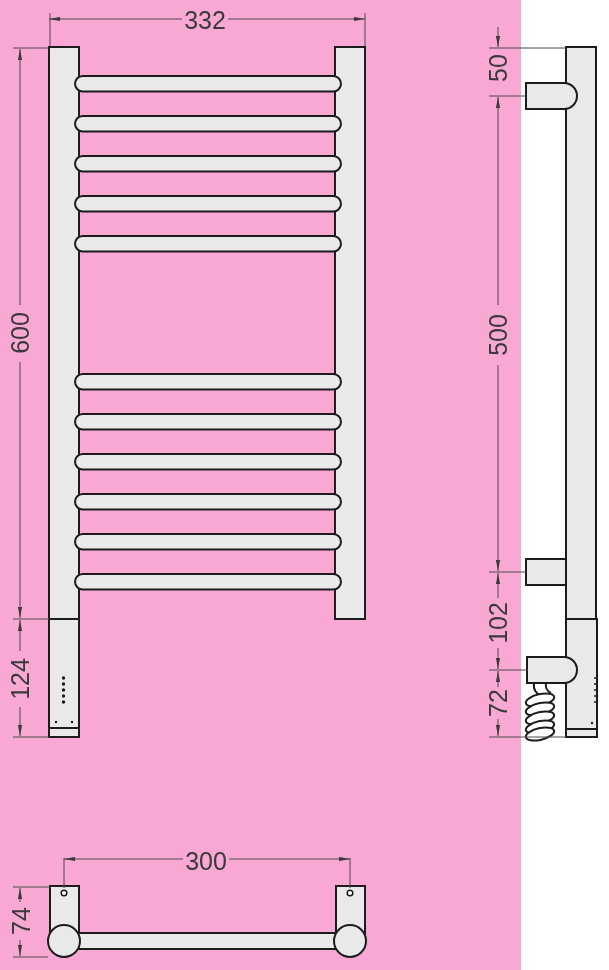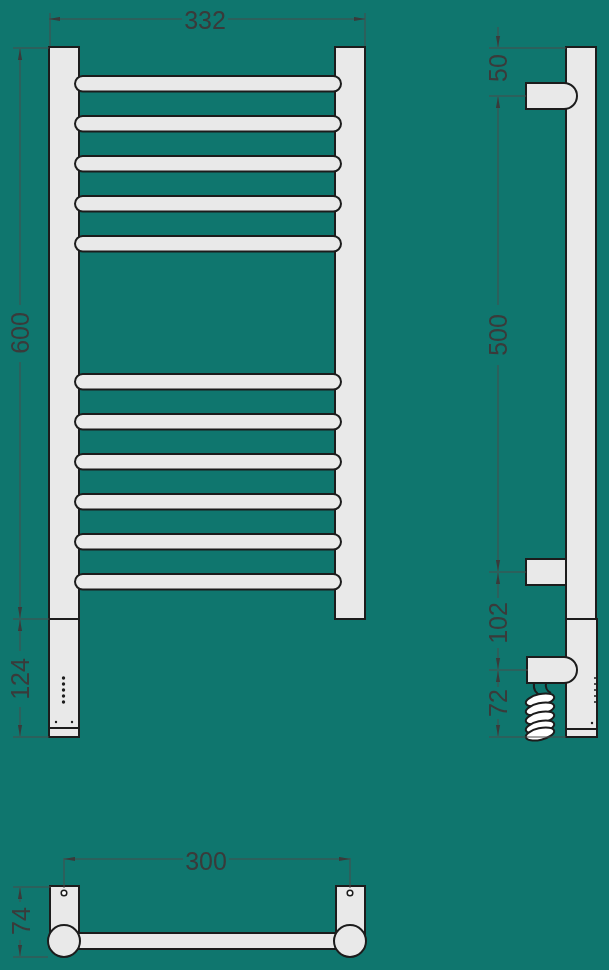--- a/index.html
+++ b/index.html
@@ -5,23 +5,23 @@
   html, body {
     margin: 0;
     padding: 0;
     background: #ffffff;
     width: 609px;
     height: 970px;
     overflow: hidden;
   }
   .canvas {
     position: relative;
-    width: 609px;
+    width: 521px;
     height: 970px;
-    background: #0f766e;
+    background: #f9a8d4;
   }
   svg { display: block; }
   .part {
     fill: #e9e9e9;
     stroke: #1c1c1c;
     stroke-width: 2;
   }
   .coil {
     fill: #ffffff;
     stroke: #1c1c1c;

